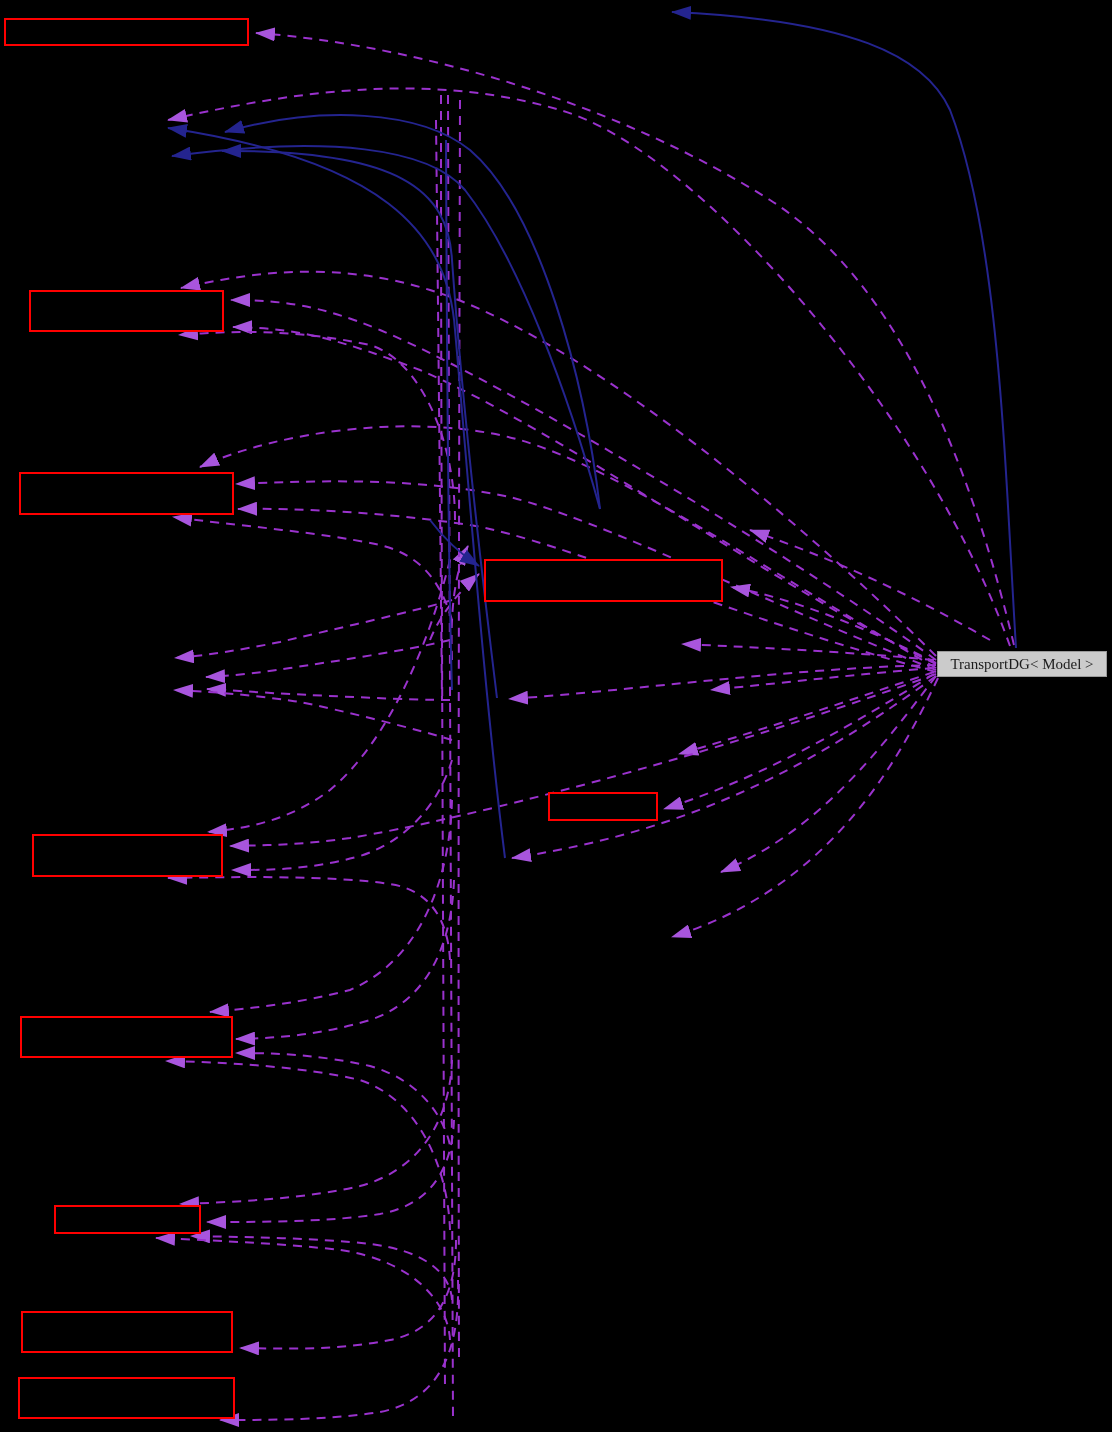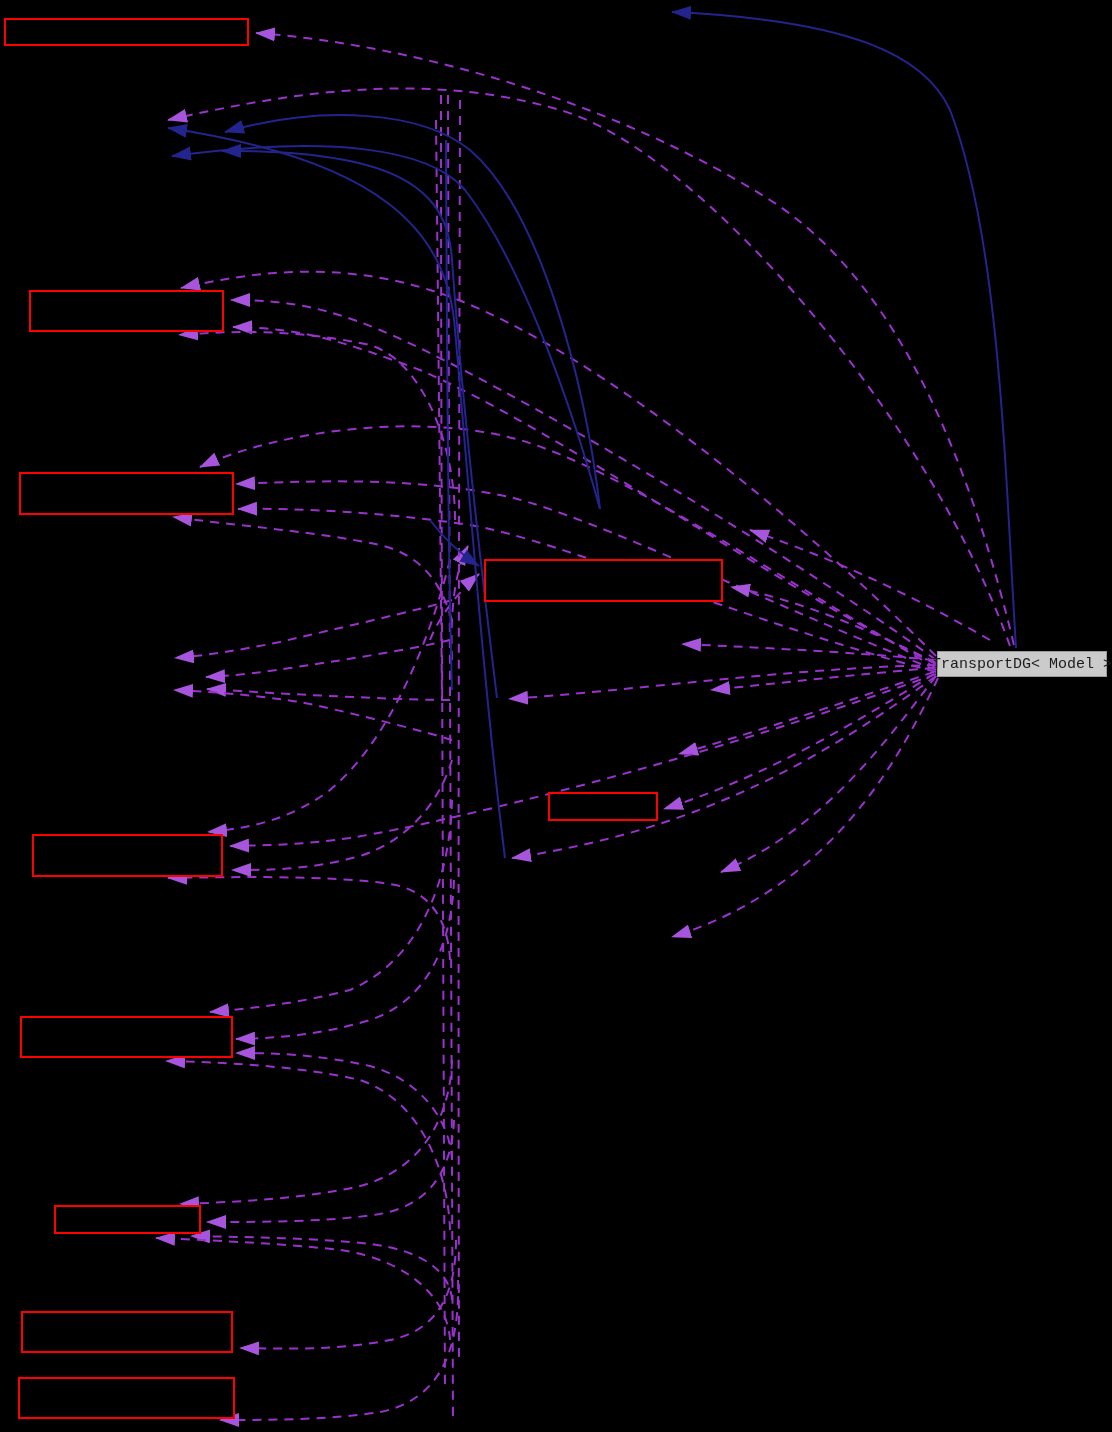--- a/index.html
+++ b/index.html
@@ -1,17 +1,17 @@
 <!DOCTYPE html>
 <html><head>
 <meta charset="utf-8">
 <style>
   html,body{margin:0;padding:0;background:#000;}
   #stage{position:relative;width:1112px;height:1432px;background:#000;overflow:hidden;
-         font-family:Liberation Mono, monospace;}
+         font-family:Liberation Serif, serif;}
   #graph-svg{position:absolute;left:0;top:0;}
   #central-node{position:absolute;display:flex;align-items:center;justify-content:center;
     box-sizing:border-box;font-size:15px;white-space:nowrap;}
 </style>
 </head>
 <body>
 
 <div id="stage" style="background: rgb(0, 0, 0);">
   <svg id="graph-svg" width="1112" height="1432" viewBox="0 0 1112 1432">
     <defs>

